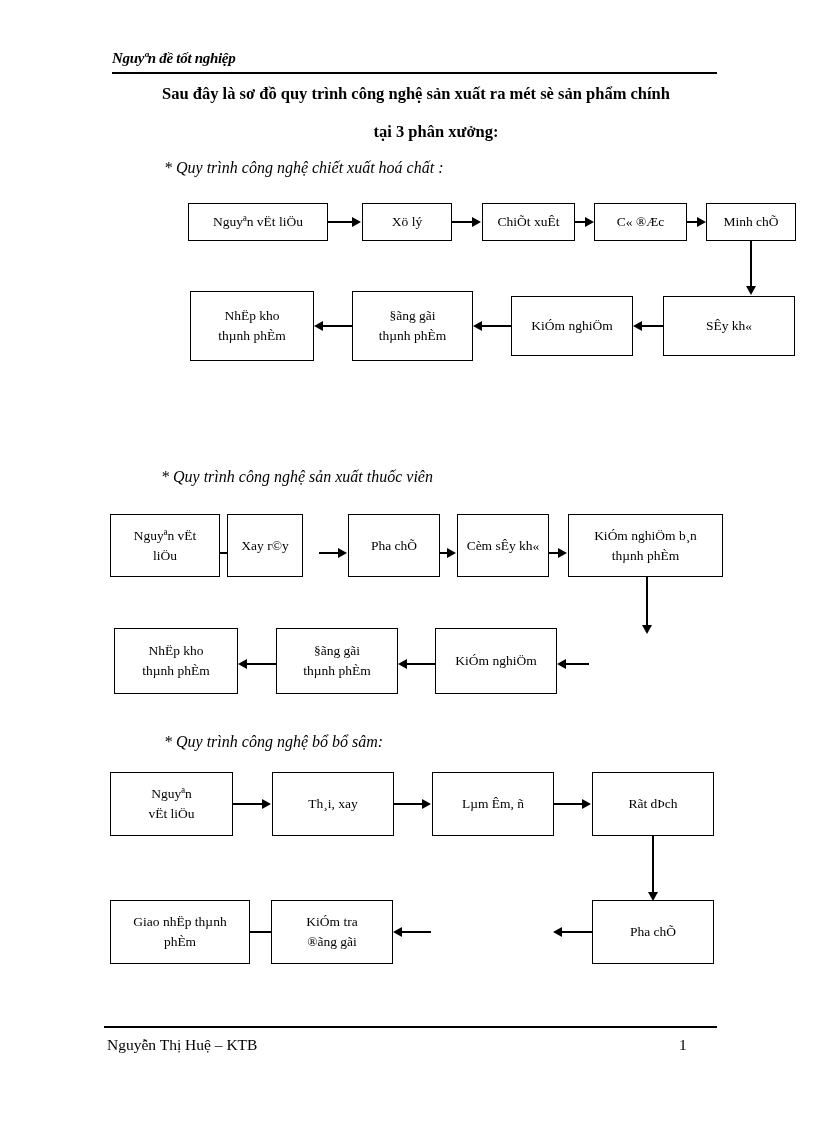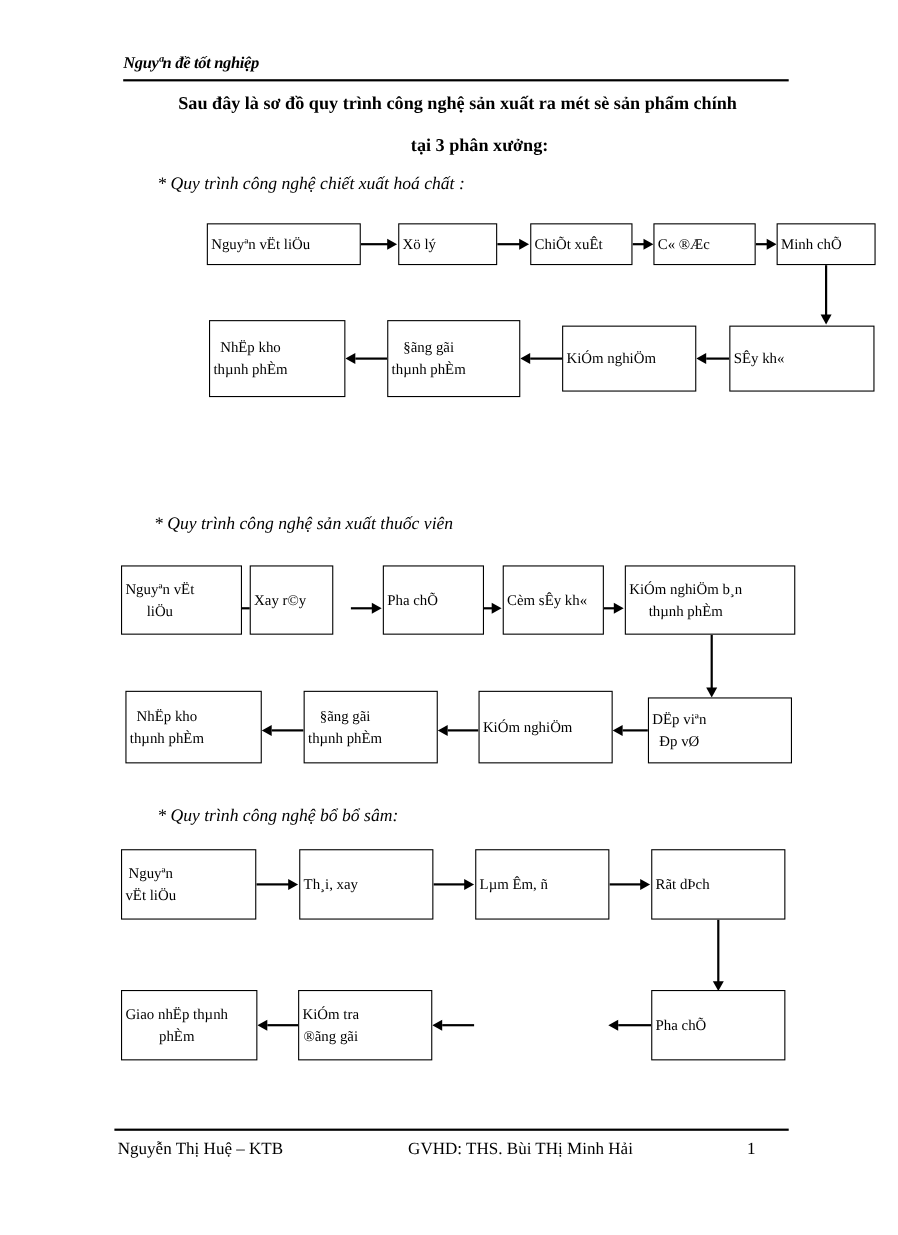--- a/index.html
+++ b/index.html
@@ -48,33 +48,35 @@
   }
   .title-1 { top: 84px; left: 8px; }
   .title-2 { top: 122px; left: 0px; padding-left: 28px; }
 
   
   .section-heading {
     position: absolute;
     font-style: italic;
     font-size: 16px;
     white-space: nowrap;
+    margin-left: 21px;
   }
   .sec1 { left: 143px; top: 159px; }
   .sec2 { left: 140px; top: 468px; }
   .sec3 { left: 143px; top: 733px; font-style: italic; }
 
   
   .node {
     position: absolute;
     box-sizing: border-box;
     border: 1px solid #000;
     background: #ffffff;
     display: flex;
     align-items: center;
+    justify-content: center;
     text-align: center;
     font-size: 13.5px;
     line-height: 1.45;
     padding: 2px 3px;
     z-index: 3;
   }
   .node span { display: block; }
 
   
   .conn {
@@ -219,26 +221,20 @@
   <div class="conn h" style="left:319px; top:552px; width:20px;"></div>
   <div class="arrow right" style="left:338px; top:548px;"></div>
   <div class="conn h" style="left:440px; top:552px; width:8px;"></div>
   <div class="arrow right" style="left:447px; top:548px;"></div>
   <div class="conn h" style="left:549px; top:552px; width:10px;"></div>
   <div class="arrow right" style="left:558px; top:548px;"></div>
 
   <div class="conn v" style="left:646px; top:577px; height:50px;"></div>
   <div class="arrow down" style="left:642px; top:625px;"></div>
 
-  <div class="node" style="left:589px; top:634px; width:131px; height:60px;">
-    <div>
-      <span>DËp viªn</span>
-      <span>Ðp vØ</span>
-    </div>
-  </div>
   <div class="node" style="left:435px; top:628px; width:122px; height:66px;">
     <span>KiÓm nghiÖm</span>
   </div>
   <div class="node" style="left:276px; top:628px; width:122px; height:66px;">
     <div>
       <span>§ãng gãi</span>
       <span>thµnh phÈm</span>
     </div>
   </div>
   <div class="node" style="left:114px; top:628px; width:124px; height:66px;">
@@ -285,32 +281,31 @@
 
   <div class="node" style="left:592px; top:900px; width:122px; height:64px;">
     <span>Pha chÕ</span>
   </div>
   <div class="node" style="left:271px; top:900px; width:122px; height:64px;">
     <div>
       <span>KiÓm tra</span>
       <span>®ãng gãi</span>
     </div>
   </div>
-  <div class="node" style="left:110px; top:900px; width:124px; height:64px;">
+  <div class="node" style="left:110px; top:900px; width:140px; height:64px;">
     <div>
       <span>Giao nhËp thµnh</span>
       <span>phÈm</span>
     </div>
   </div>
 
   <div class="conn h" style="left:562px; top:931px; width:30px;"></div>
   <div class="arrow left" style="left:553px; top:927px;"></div>
   <div class="conn h" style="left:402px; top:931px; width:29px;"></div>
   <div class="arrow left" style="left:393px; top:927px;"></div>
   <div class="conn h" style="left:243px; top:931px; width:28px;"></div>
   <div class="arrow left" style="left:234px; top:927px;"></div>
 
   <div class="ftr-rule"></div>
   <div class="ftr-text ftr-left">Nguyễn Thị Huệ – KTB</div>
-  <div class="ftr-text ftr-mid">GVHD: THS. Bùi THị Minh Hải</div>
   <div class="ftr-text ftr-page">1</div>
 
 </div>
 
 </body></html>

